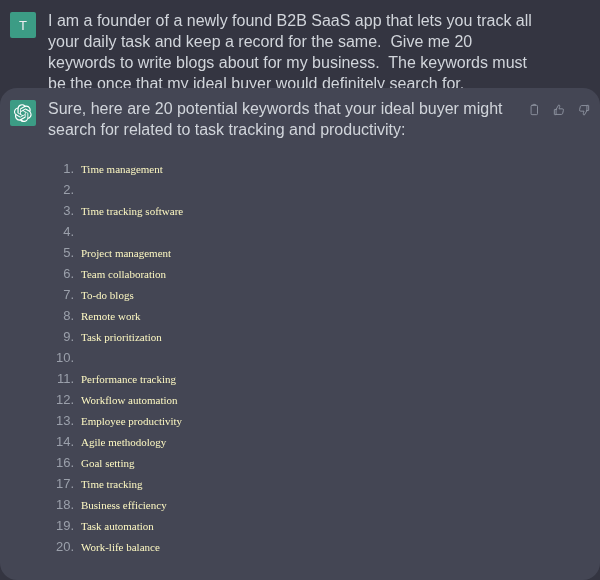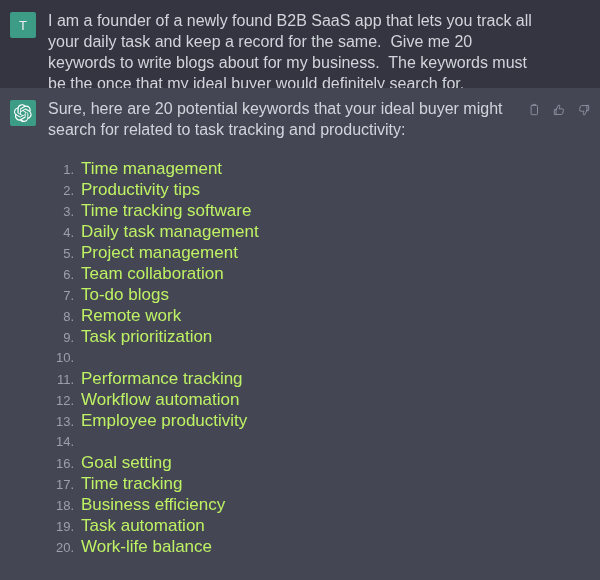--- a/index.html
+++ b/index.html
@@ -34,20 +34,21 @@
     height: 88px;
     box-sizing: border-box;
   }
 
   .msg-assistant {
     background: #444654;
     padding: 10px 10px 0 10px;
     min-height: 492px;
     box-sizing: border-box;
     position: relative;
+    border-radius: 17px;
   }
 
   .avatar {
     width: 26px;
     height: 26px;
     min-width: 26px;
     border-radius: 2px;
     display: flex;
     align-items: center;
     justify-content: center;
@@ -108,22 +109,23 @@
   .kw-num {
     width: 26px;
     min-width: 26px;
     text-align: right;
     color: #9ba0ab;
     font-size: 13px;
     margin-right: 7px;
   }
 
   .kw-text {
-    color: #bef264;
-    font-size: 17px;
+    color: #fef9c3;
+    font-size: 11px;
+    font-family: Liberation Serif, serif;
   }
 
   .actions {
     position: absolute;
     top: 13px;
     right: 7px;
     display: flex;
     gap: 7px;
     align-items: center;
   }
@@ -175,29 +177,27 @@
     <div class="msg-body">
       <p class="para para-assistant">Sure, here are 20 potential keywords that your ideal buyer might search for related to task tracking and productivity:</p>
 
       <ol class="kw-list">
         <li class="kw-item">
           <span class="kw-num">1.</span>
           <span class="kw-text">Time management</span>
         </li>
         <li class="kw-item">
           <span class="kw-num">2.</span>
-          <span class="kw-text">Productivity tips</span>
         </li>
         <li class="kw-item">
           <span class="kw-num">3.</span>
           <span class="kw-text">Time tracking software</span>
         </li>
         <li class="kw-item">
           <span class="kw-num">4.</span>
-          <span class="kw-text">Daily task management</span>
         </li>
         <li class="kw-item">
           <span class="kw-num">5.</span>
           <span class="kw-text">Project management</span>
         </li>
         <li class="kw-item">
           <span class="kw-num">6.</span>
           <span class="kw-text">Team collaboration</span>
         </li>
         <li class="kw-item">
@@ -222,20 +222,21 @@
         <li class="kw-item">
           <span class="kw-num">12.</span>
           <span class="kw-text">Workflow automation</span>
         </li>
         <li class="kw-item">
           <span class="kw-num">13.</span>
           <span class="kw-text">Employee productivity</span>
         </li>
         <li class="kw-item">
           <span class="kw-num">14.</span>
+          <span class="kw-text">Agile methodology</span>
         </li>
         <li class="kw-item">
           <span class="kw-num">16.</span>
           <span class="kw-text">Goal setting</span>
         </li>
         <li class="kw-item">
           <span class="kw-num">17.</span>
           <span class="kw-text">Time tracking</span>
         </li>
         <li class="kw-item">

